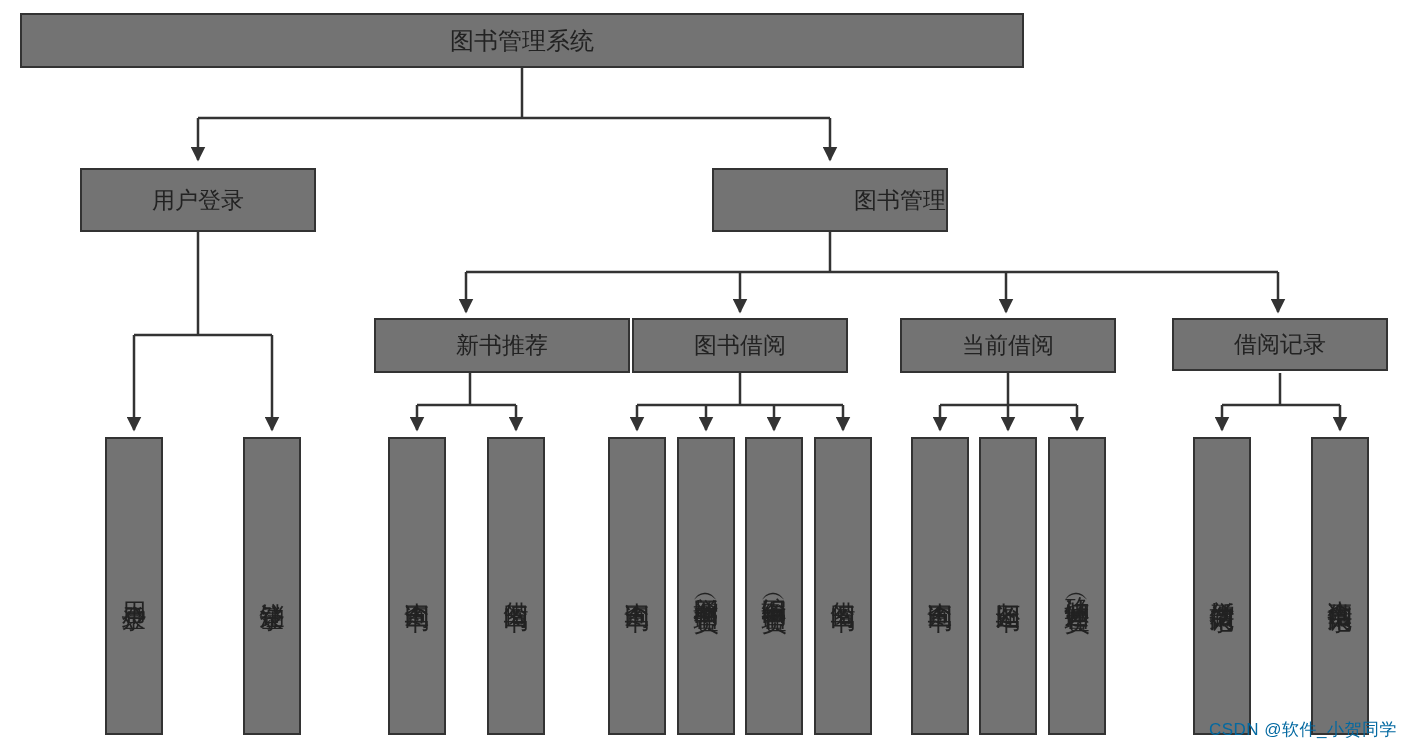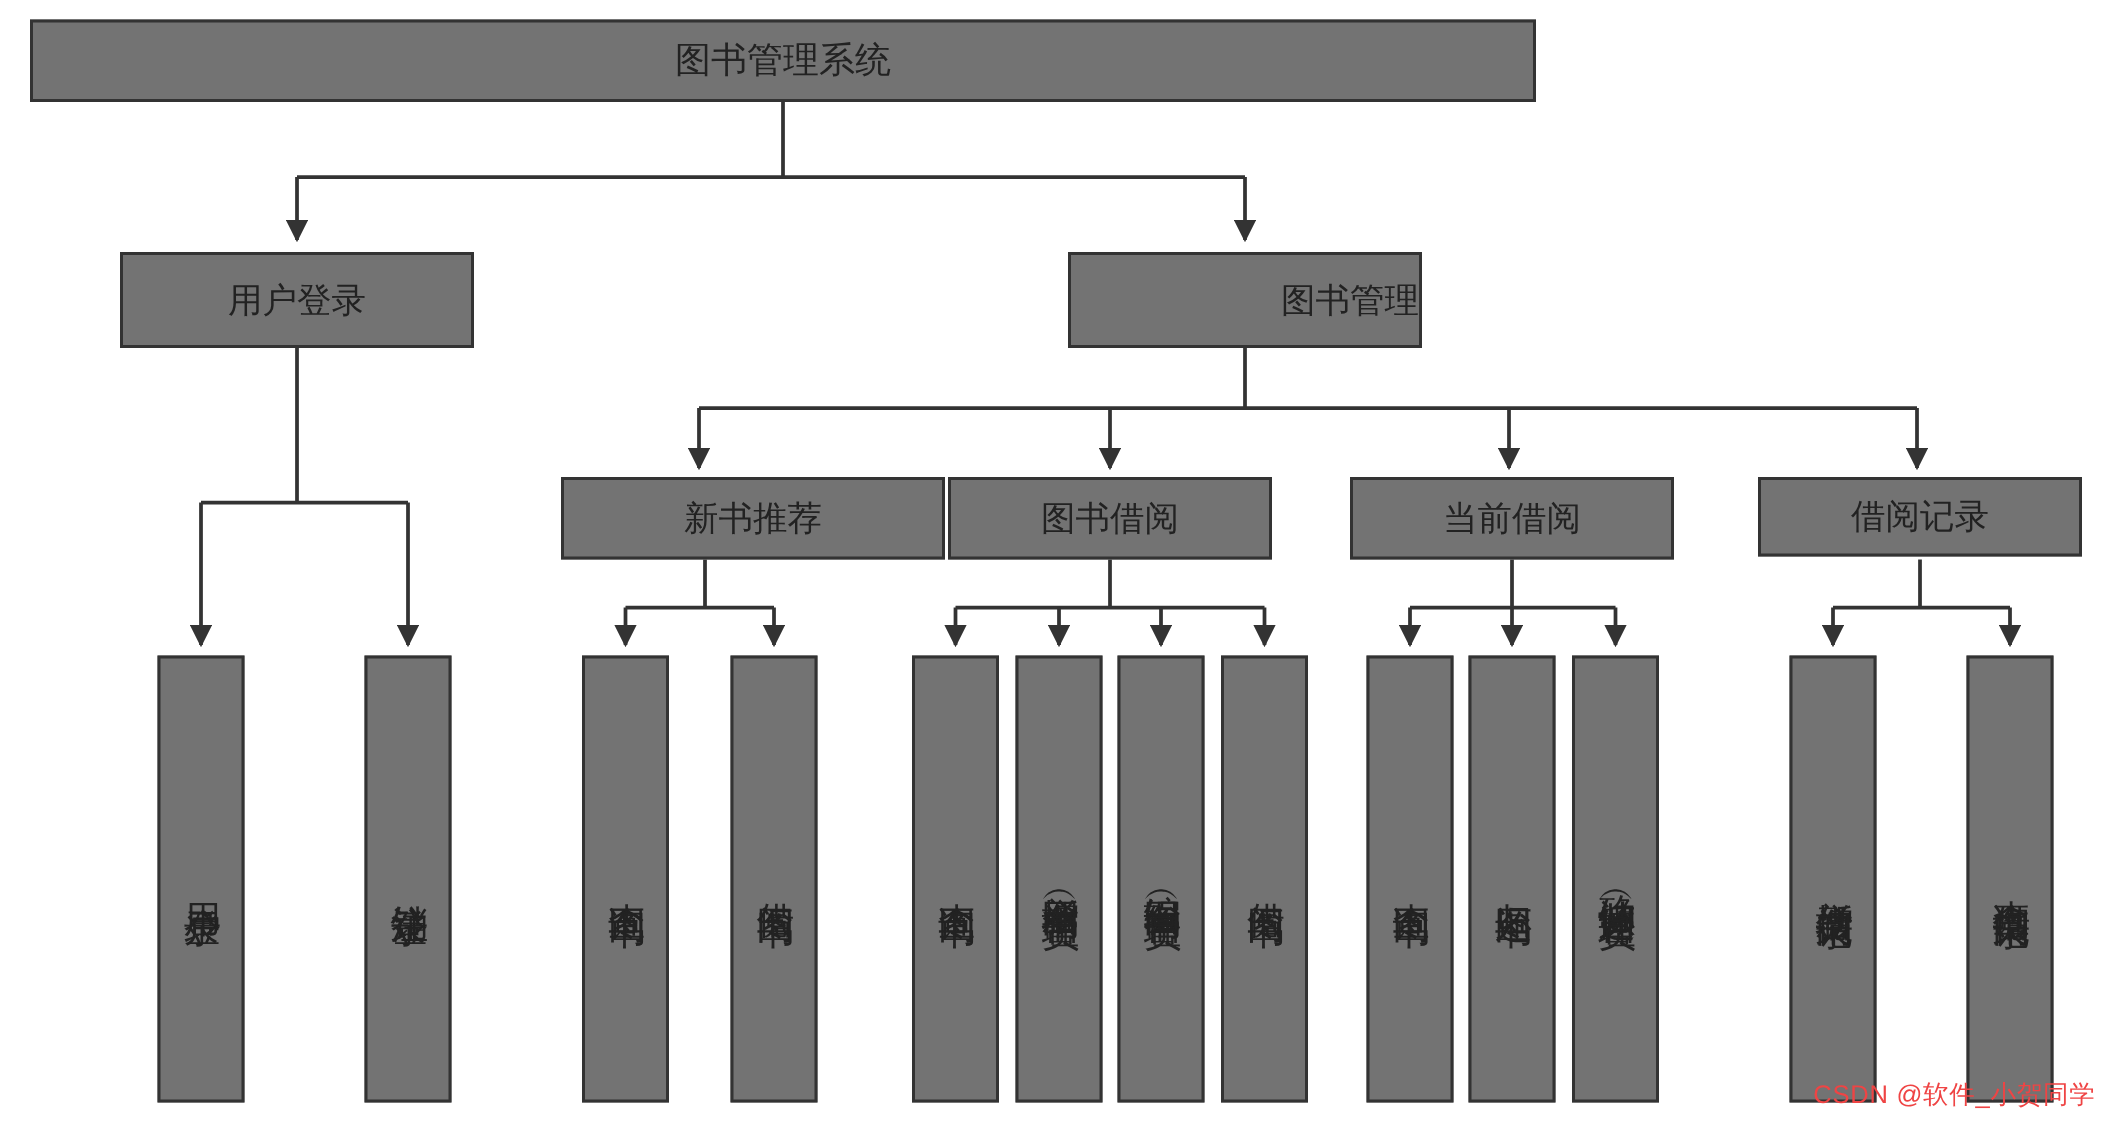--- a/index.html
+++ b/index.html
@@ -10,21 +10,21 @@
   .node{position:absolute;box-sizing:border-box;background:#737373;
         border:2.5px solid #333333;display:flex;align-items:center;
         justify-content:center;color:#222222;}
   .node .lbl{display:block;text-align:center;line-height:1.08;white-space:nowrap;}
   .node.horiz .lbl{font-size:23px;}
   .node.root .lbl{font-size:24px;}
   .node.vert{writing-mode:vertical-rl;text-orientation:upright;}
   .node.vert .lbl{writing-mode:vertical-rl;text-orientation:upright;
                   font-size:25px;letter-spacing:2px;line-height:1;}
   .watermark{position:absolute;right:8px;bottom:6px;font-size:17px;
-             color:#ef4444;white-space:nowrap;letter-spacing:.5px;margin-left:40px;}
+             color:#0369a1;white-space:nowrap;letter-spacing:.5px;margin-left:40px;}
 </style>
 </head>
 <body>
 
 <div id="canvas">
 
   <svg class="edges" viewBox="0 0 1405 747" preserveAspectRatio="none">
     <defs>
       <marker id="arrow" viewBox="0 0 10 10" refX="9" refY="5" markerWidth="6" markerHeight="6" orient="auto-start-reverse">
         <path d="M 0 0 L 10 5 L 0 10 z" fill="#333333"></path>

